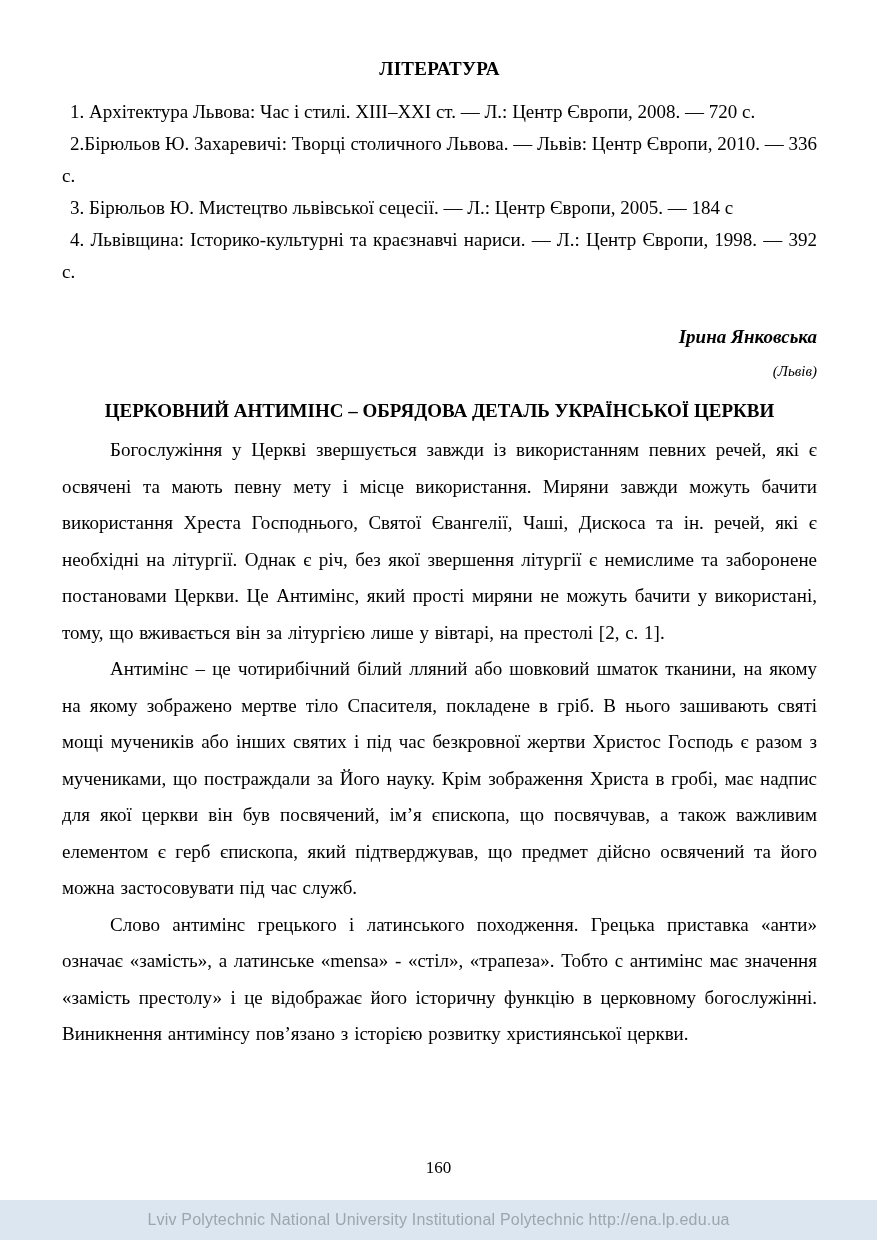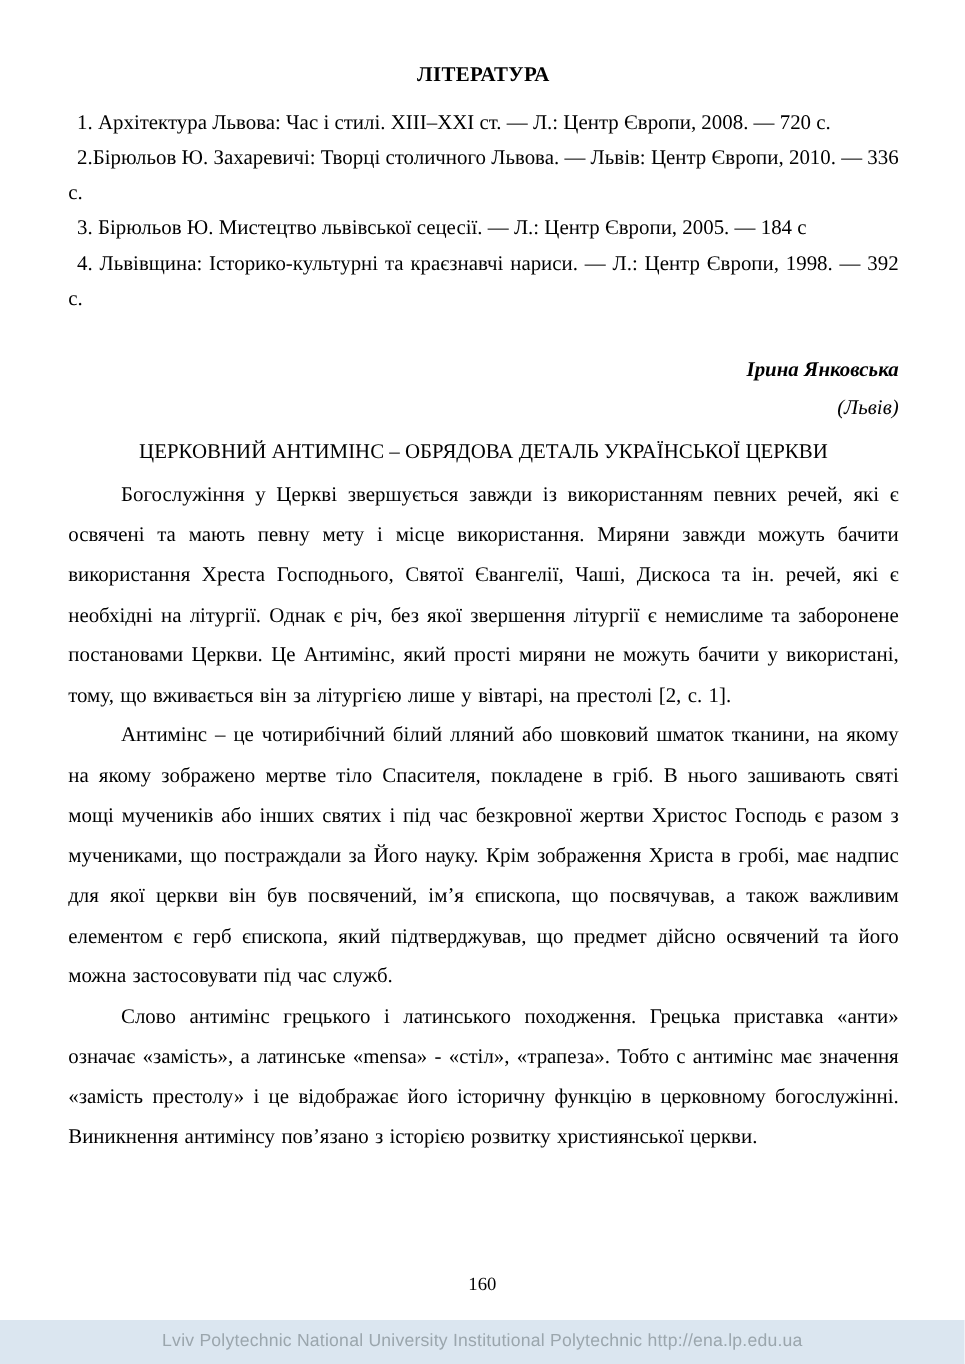--- a/index.html
+++ b/index.html
@@ -37,26 +37,26 @@
     text-align: right;
     font-style: italic;
     font-weight: bold;
     font-size: 19px;
     margin-top: 34px;
     line-height: 30px;
   }
   .byline-loc {
     text-align: right;
     font-style: italic;
-    font-size: 19px;
+    font-size: 15px;
     line-height: 38px;
   }
   .article-title {
     text-align: center;
-    font-weight: normal;
+    font-weight: bold;
     font-size: 19px;
     margin: 6px 0 6px 0;
     line-height: 30px;
   }
   .para {
     font-size: 19px;
     line-height: 36.5px;
     text-align: justify;
     text-indent: 48px;
     margin: 0;

